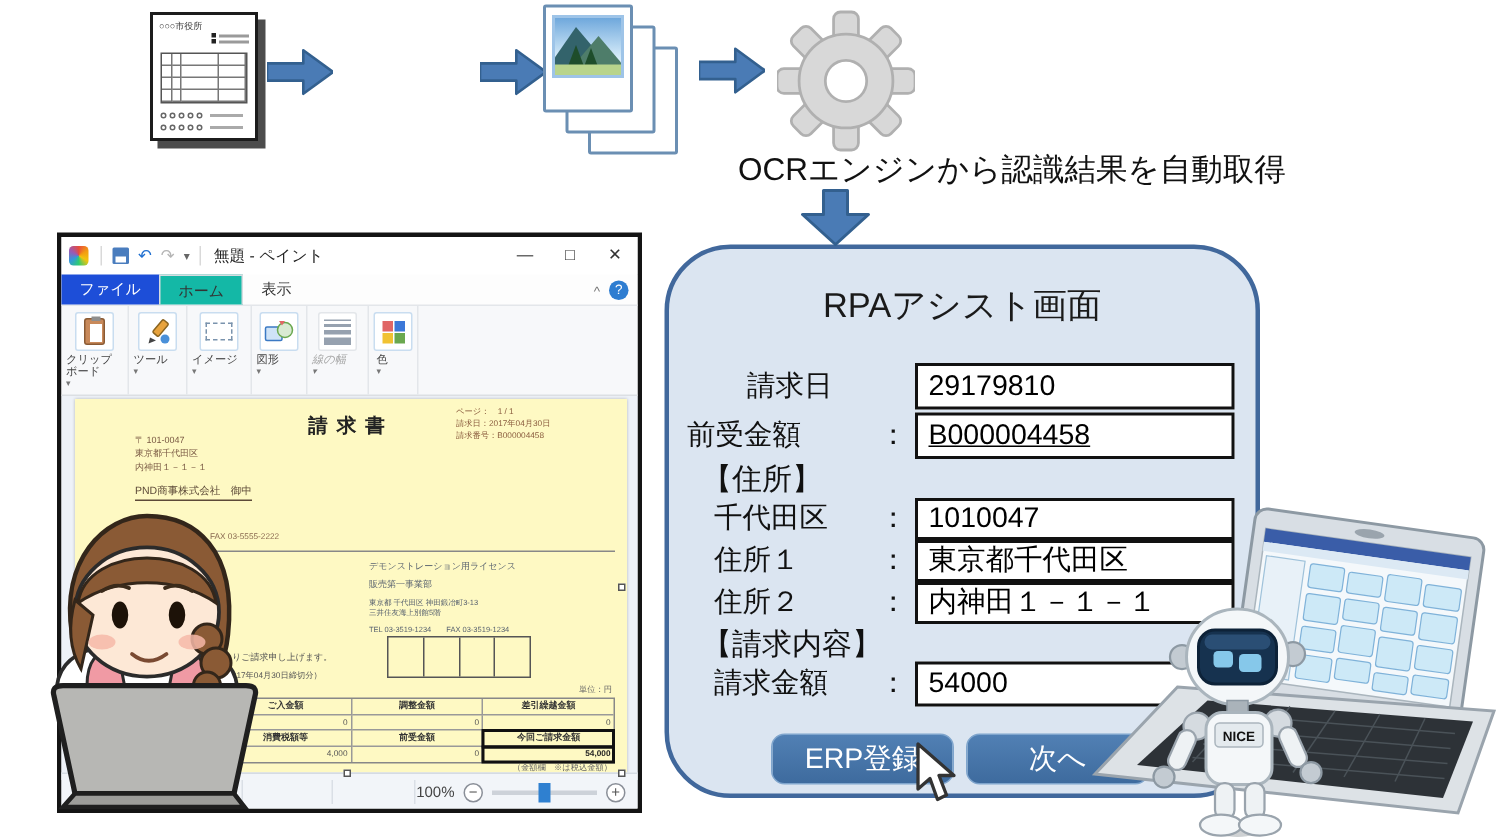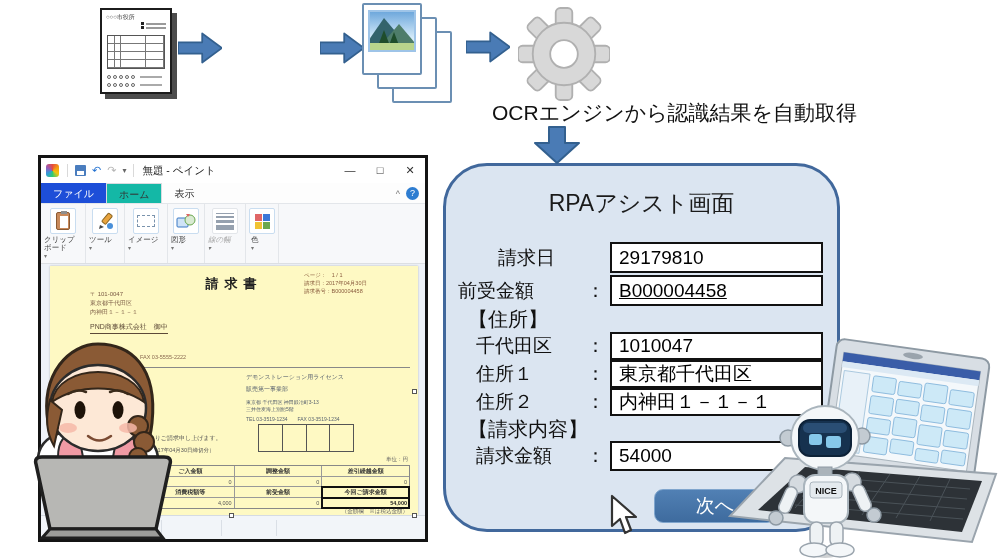--- a/index.html
+++ b/index.html
@@ -62,21 +62,21 @@
   .row3{top:166px;} .row4{top:194px;} .row5{top:222px;}
   .row3 .rbox,.row4 .rbox,.row5 .rbox{height:28px;}
   .row3 .rbox span,.row4 .rbox span,.row5 .rbox span{line-height:24px;}
   .row3 .rlabel,.row3 .rsep,.row4 .rlabel,.row4 .rsep,.row5 .rlabel,.row5 .rsep{line-height:28px;}
   .head2{top:250px;}
   .row6{top:275px;} .row6 .rbox{height:30px;} .row6 .rbox span{line-height:26px;}
   .row6 .rlabel,.row6 .rsep{line-height:30px;}
   .rpa-btn{position:absolute;top:323px;width:122px;height:34px;border-radius:9px;
     background:linear-gradient(#5180b4,#3e6b9e);border:1px solid #7fa5cd;color:#fff;
     font-size:19px;display:flex;align-items:center;justify-content:center;}
-  #btn-erp{left:68px;} #btn-next{left:208px;}
+  #btn-erp{left:68px;} #btn-next{left:198px;}
   #cursor{left:610px;top:494px;z-index:60;}
 
   
   #paint{left:38px;top:155px;width:390px;height:387px;background:#fff;
     border:3px solid #141414;z-index:8;}
   #pt-titlebar{position:absolute;left:0;right:0;top:0;height:25px;background:#fff;
     display:flex;align-items:center;padding-left:5px;font-size:10.5px;color:#333;}
   #pt-logo{width:13px;height:13px;border-radius:3px;
     background:conic-gradient(#e74c3c,#f39c12,#f1c40f,#2ecc71,#3498db,#9b59b6,#e74c3c);margin-right:4px;}
   .qsep{width:1px;height:13px;background:#d9d9d9;margin:0 4px;}
@@ -296,20 +296,21 @@
   </div>
   <div class="rh head2">【請求内容】</div>
   <div class="rpa-row row6 indent">
     <span class="rlabel">請求金額</span>
     <span class="rsep">：</span>
     <div class="rbox">
         <span>54000</span>
       </div>
   </div>
 
+  <div class="rpa-btn" id="btn-erp">ERP登録</div>
   <div class="rpa-btn" id="btn-next">次へ</div>
 </div>
 
 <svg class="abs" id="cursor" width="30" height="44" viewBox="0 0 30 44">
   <path d="M2,2 L2,32 L10,25 L15,39 L21,36 L16,23 L26,23 Z" fill="#fff" stroke="#333" stroke-width="2.2" stroke-linejoin="round"></path>
 </svg>
 
 <div class="abs" id="paint">
   <div id="pt-titlebar">
     <div id="pt-logo"></div>
@@ -452,20 +453,28 @@
     </div>
     <div class="handle hA"></div>
     <div class="handle hB"></div>
     <div class="handle hC"></div>
   </div>
 
   <div id="pt-status">
     <div class="ssep s1"></div>
       <div class="ssep s2"></div>
       <div class="ssep s3"></div>
+    <div id="zoom-cluster">
+      <span id="zoom-text">100%</span>
+      <span class="zbtn">−</span>
+      <div id="zoom-track">
+        <div id="zoom-handle"></div>
+      </div>
+      <span class="zbtn">+</span>
+    </div>
   </div>
 </div>
 
 <svg class="abs" id="woman" viewBox="0 0 310 221">
   <path d="M18,85 C10,35 40,6 68,6 C100,6 128,28 122,85 C120,104 113,118 105,125 L30,125 C24,112 20,98 18,85 Z" fill="#8a5a35" stroke="#33261a" stroke-width="3"></path>
   <path d="M8,119 C10,104 22,96 38,93 L54,102 L68,96 L82,102 L98,93 C114,96 126,104 128,119 Z" fill="#ffffff" stroke="#2b2b2b" stroke-width="2.5"></path>
   <path d="M28,119 C28,103 34,96 48,93 L53,119 Z" fill="#f09aa4" stroke="#2b2b2b" stroke-width="2"></path>
   <path d="M108,119 C108,103 102,96 88,93 L83,119 Z" fill="#f09aa4" stroke="#2b2b2b" stroke-width="2"></path>
   <path d="M58,94 L68,106 L78,94" fill="#fff" stroke="#555" stroke-width="1.5"></path>
   <ellipse cx="68" cy="70" rx="48" ry="43" fill="#fde8d6" stroke="#2b2b2b" stroke-width="2.5"></ellipse>

